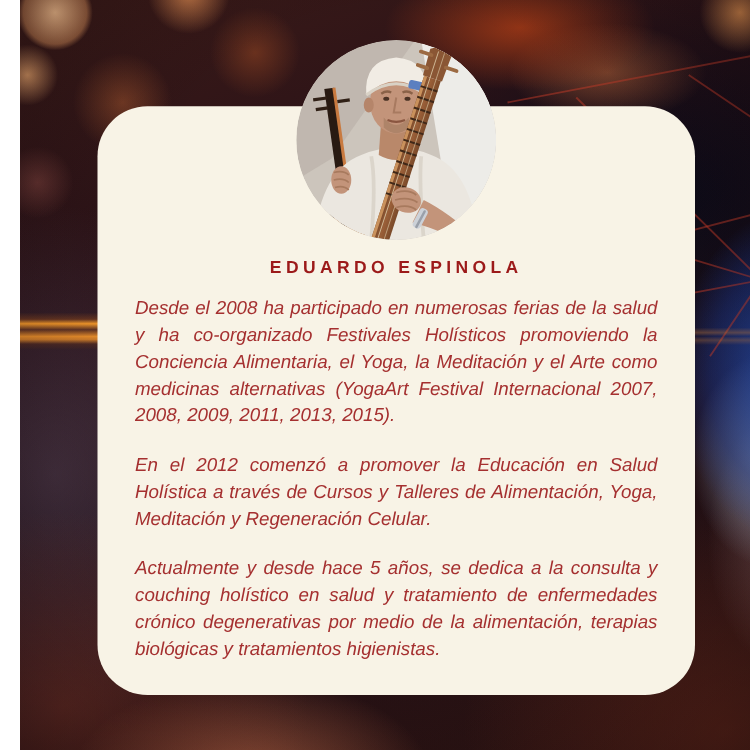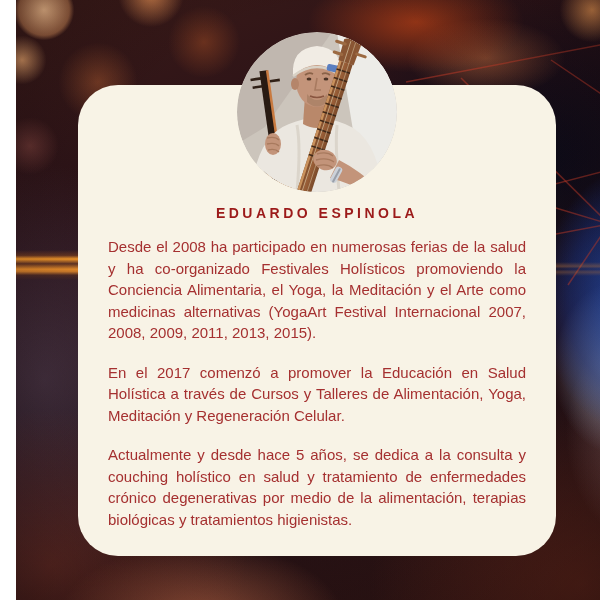--- a/index.html
+++ b/index.html
@@ -38,21 +38,21 @@
   .streak-right{position:absolute;left:536px;right:0;top:262px;height:14px;opacity:.55;filter:blur(.4px);
     background:linear-gradient(to bottom, transparent 0%, rgba(225,135,52,.6) 30%, transparent 50%,
       rgba(225,135,52,.5) 72%, transparent 100%);}
 
   
   .card{position:absolute;left:62px;top:85px;width:478px;height:471px;background:#f8f3e6;
     border-radius:40px;box-sizing:border-box;padding:120px 30px 0 30px;}
   .name{margin:0 0 15px 0;text-align:center;font-size:14px;font-weight:800;
     letter-spacing:3.5px;color:#9c1a1a;}
   .bio p{margin:0 0 18px 0;font-size:15px;line-height:21.5px;text-align:justify;
-    color:#a53030;}
+    color:#a53030;font-style:italic;}
   .bio p:last-child{margin-bottom:0;}
 
   
   .photo{position:absolute;left:221px;top:32px;width:160px;height:160px;border-radius:50%;
     overflow:hidden;}
   .photo svg{display:block;width:160px;height:160px;}
 </style>
 </head>
 <body>
 
@@ -78,21 +78,21 @@
     </svg>
     <div class="streak-left"></div>
     <div class="streak-right"></div>
     <div class="vignette"></div>
   </div>
 
   <div class="card">
     <h1 class="name">EDUARDO ESPINOLA</h1>
     <div class="bio">
       <p>Desde el 2008 ha participado en numerosas ferias de la salud y ha co-organizado Festivales Holísticos promoviendo la Conciencia Alimentaria, el Yoga, la Meditación y el Arte como medicinas alternativas (YogaArt Festival Internacional 2007, 2008, 2009, 2011, 2013, 2015).</p>
-      <p>En el 2017 comenzó a promover la Educación en Salud Holística a través de Cursos y Talleres de Alimentación, Yoga, Meditación y Regeneración Celular.</p>
+      <p>En el 2012 comenzó a promover la Educación en Salud Holística a través de Cursos y Talleres de Alimentación, Yoga, Meditación y Regeneración Celular.</p>
       <p>Actualmente y desde hace 5 años, se dedica a la consulta y couching holístico en salud y tratamiento de enfermedades crónico degenerativas por medio de la alimentación, terapias biológicas y tratamientos higienistas.</p>
     </div>
   </div>
 
   <div class="photo">
     <svg viewBox="0 0 160 160" aria-hidden="true">
       <defs>
         <clipPath id="pc">
             <circle cx="80" cy="80" r="80"></circle>
           </clipPath>

